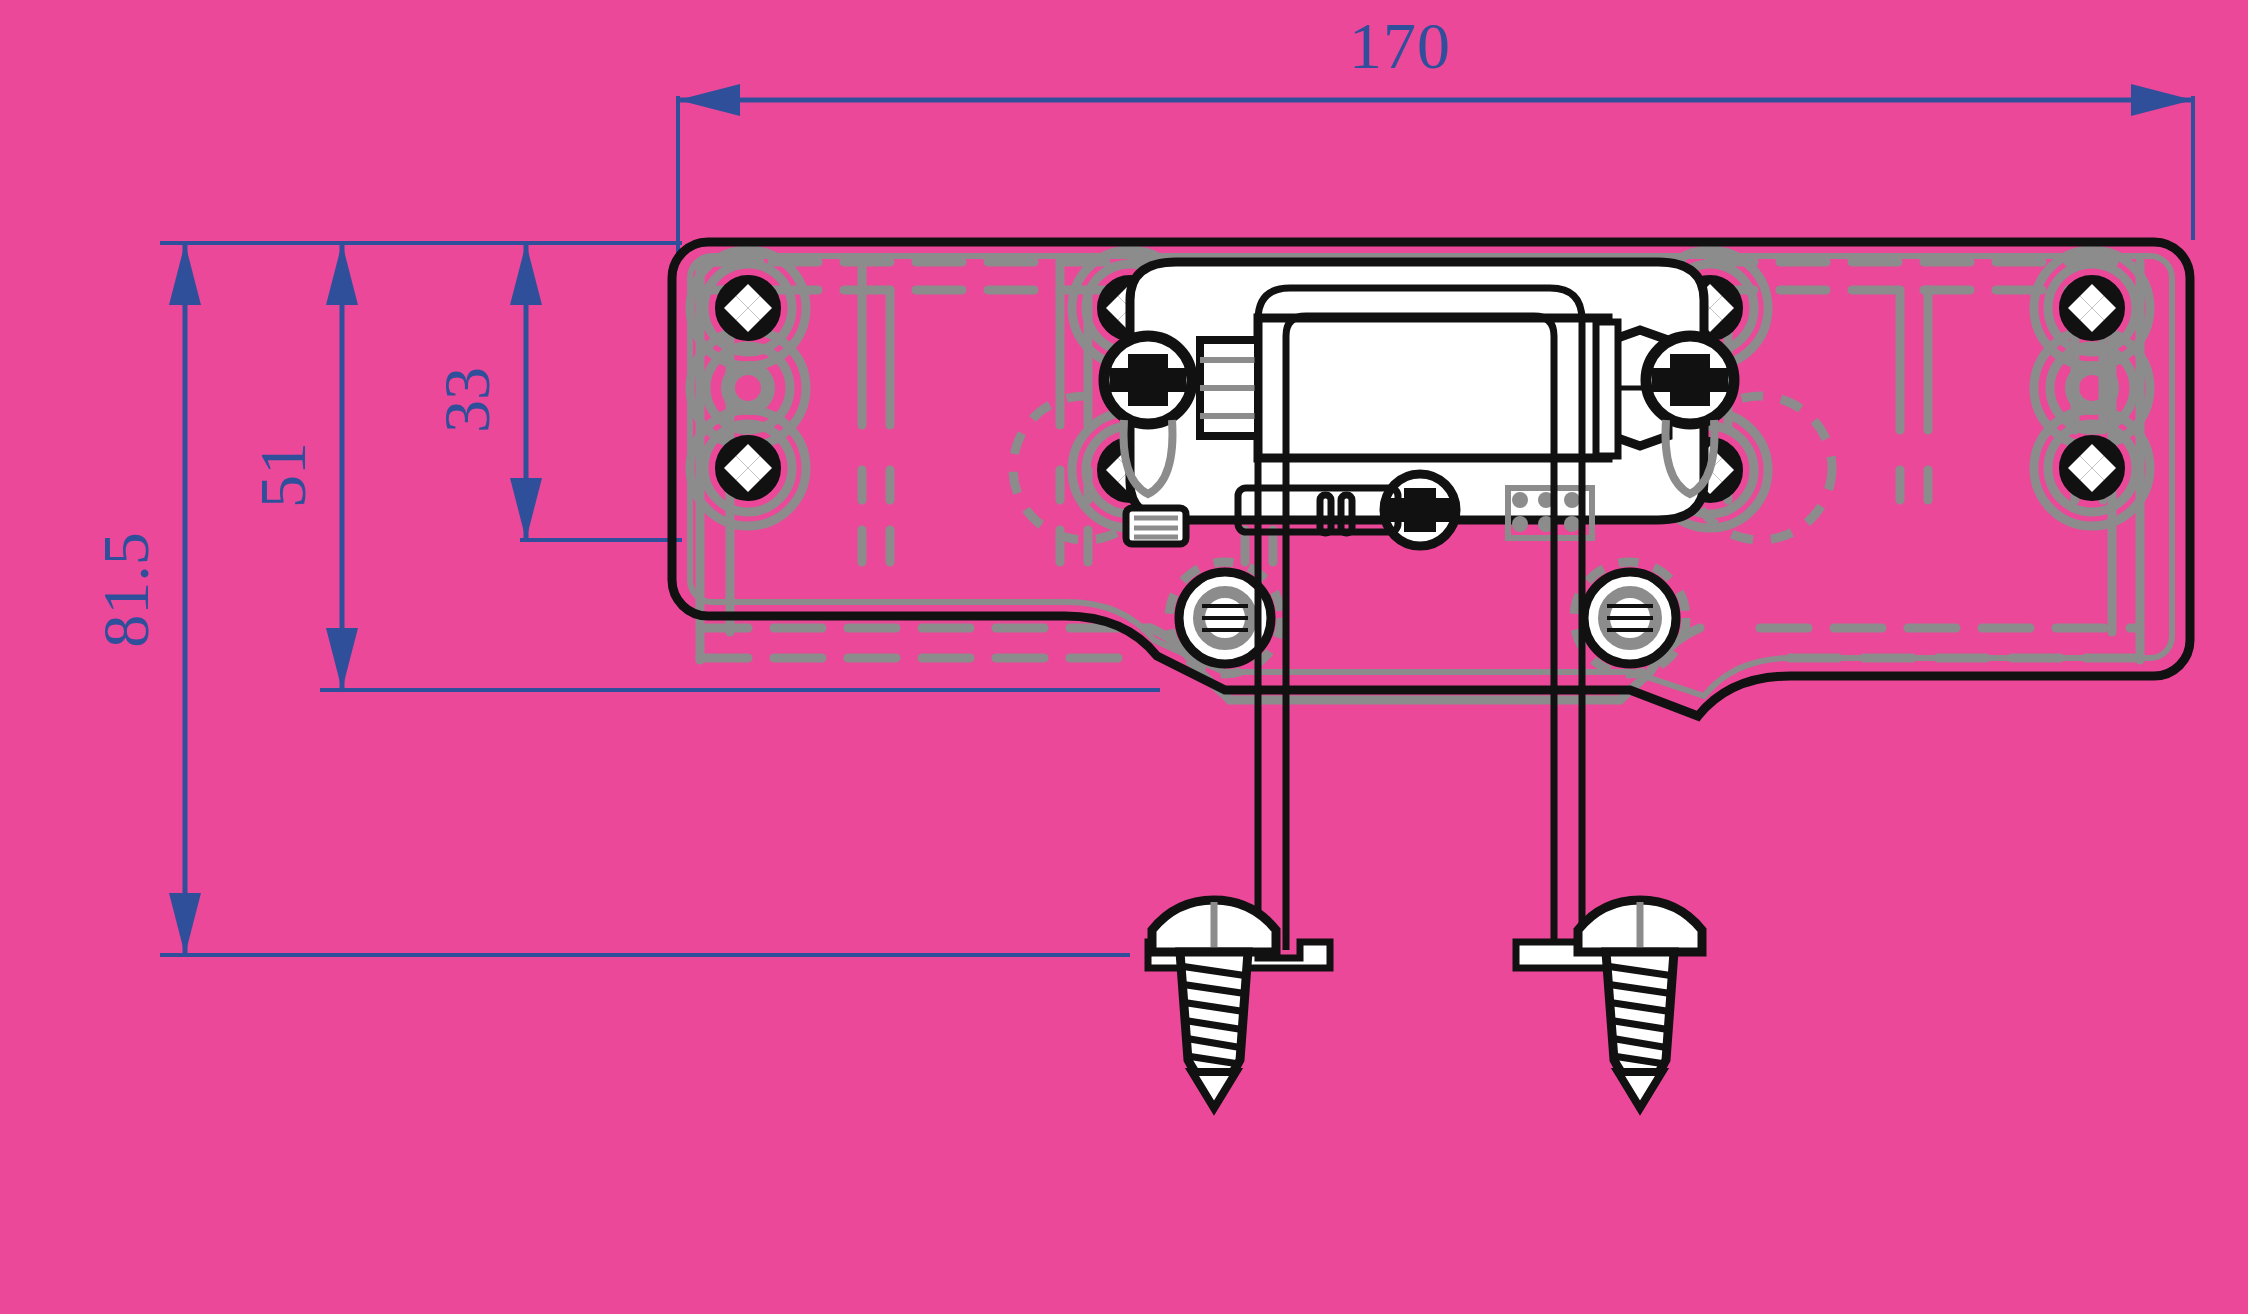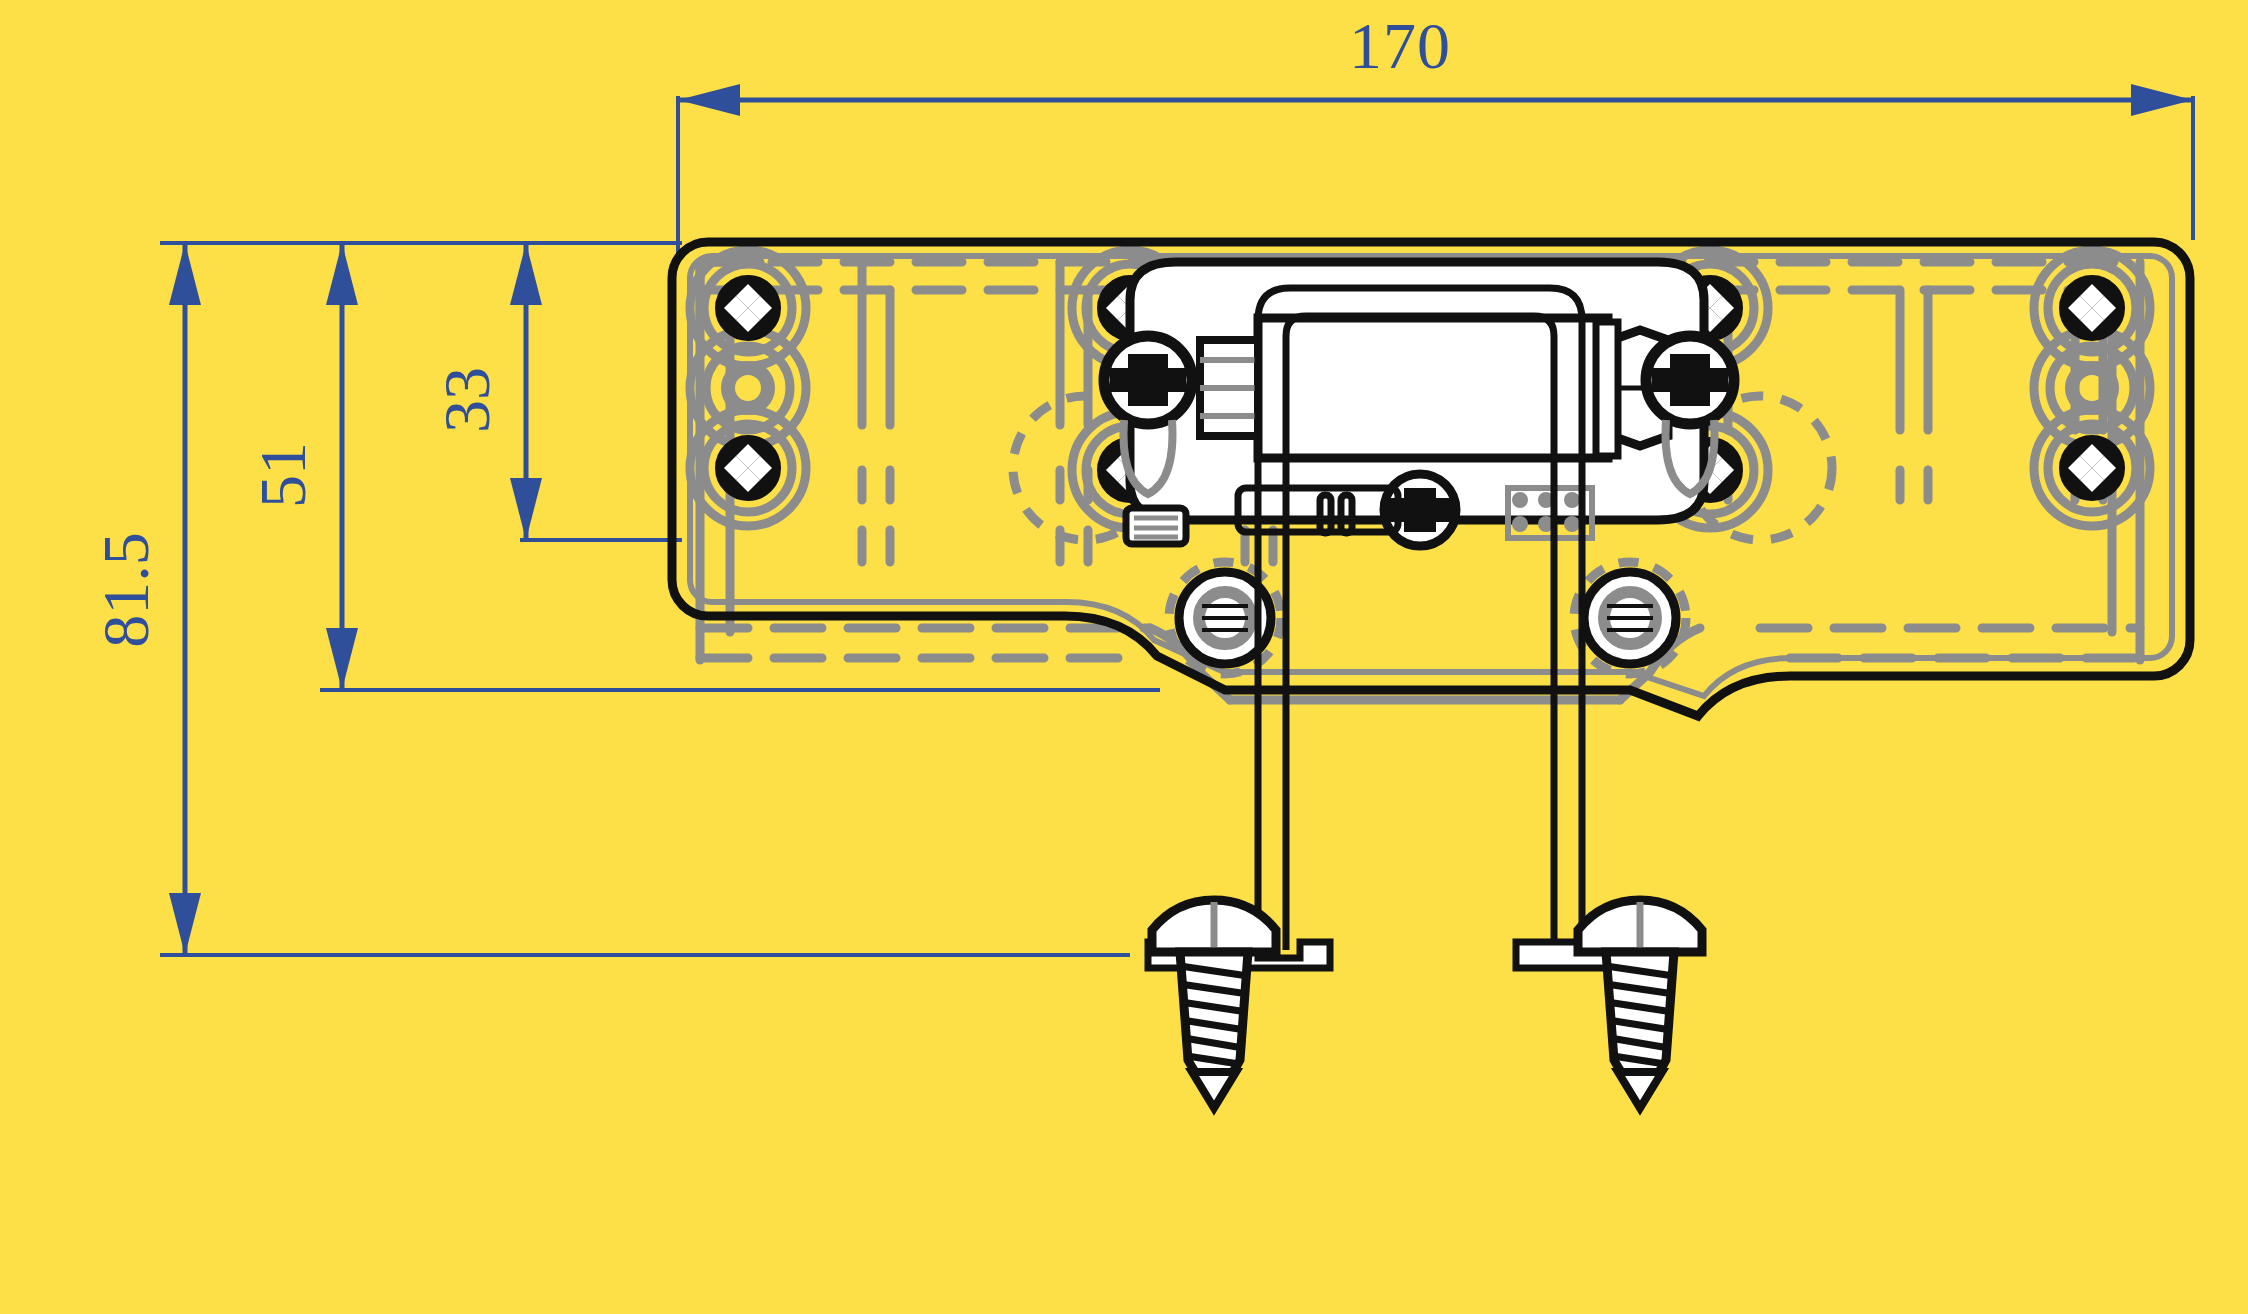--- a/index.html
+++ b/index.html
@@ -7,21 +7,21 @@
     padding: 0;
     background: #ffffff;
   }
   body {
     font-family: "Liberation Serif", serif;
   }
   #stage {
     position: relative;
     width: 2248px;
     height: 1314px;
-    background: #fde047;
+    background: #ec4899;
     overflow: hidden;
   }
   #stage svg {
     position: absolute;
     top: 0;
     left: 0;
     width: 2248px;
     height: 1314px;
     display: block;
   }

